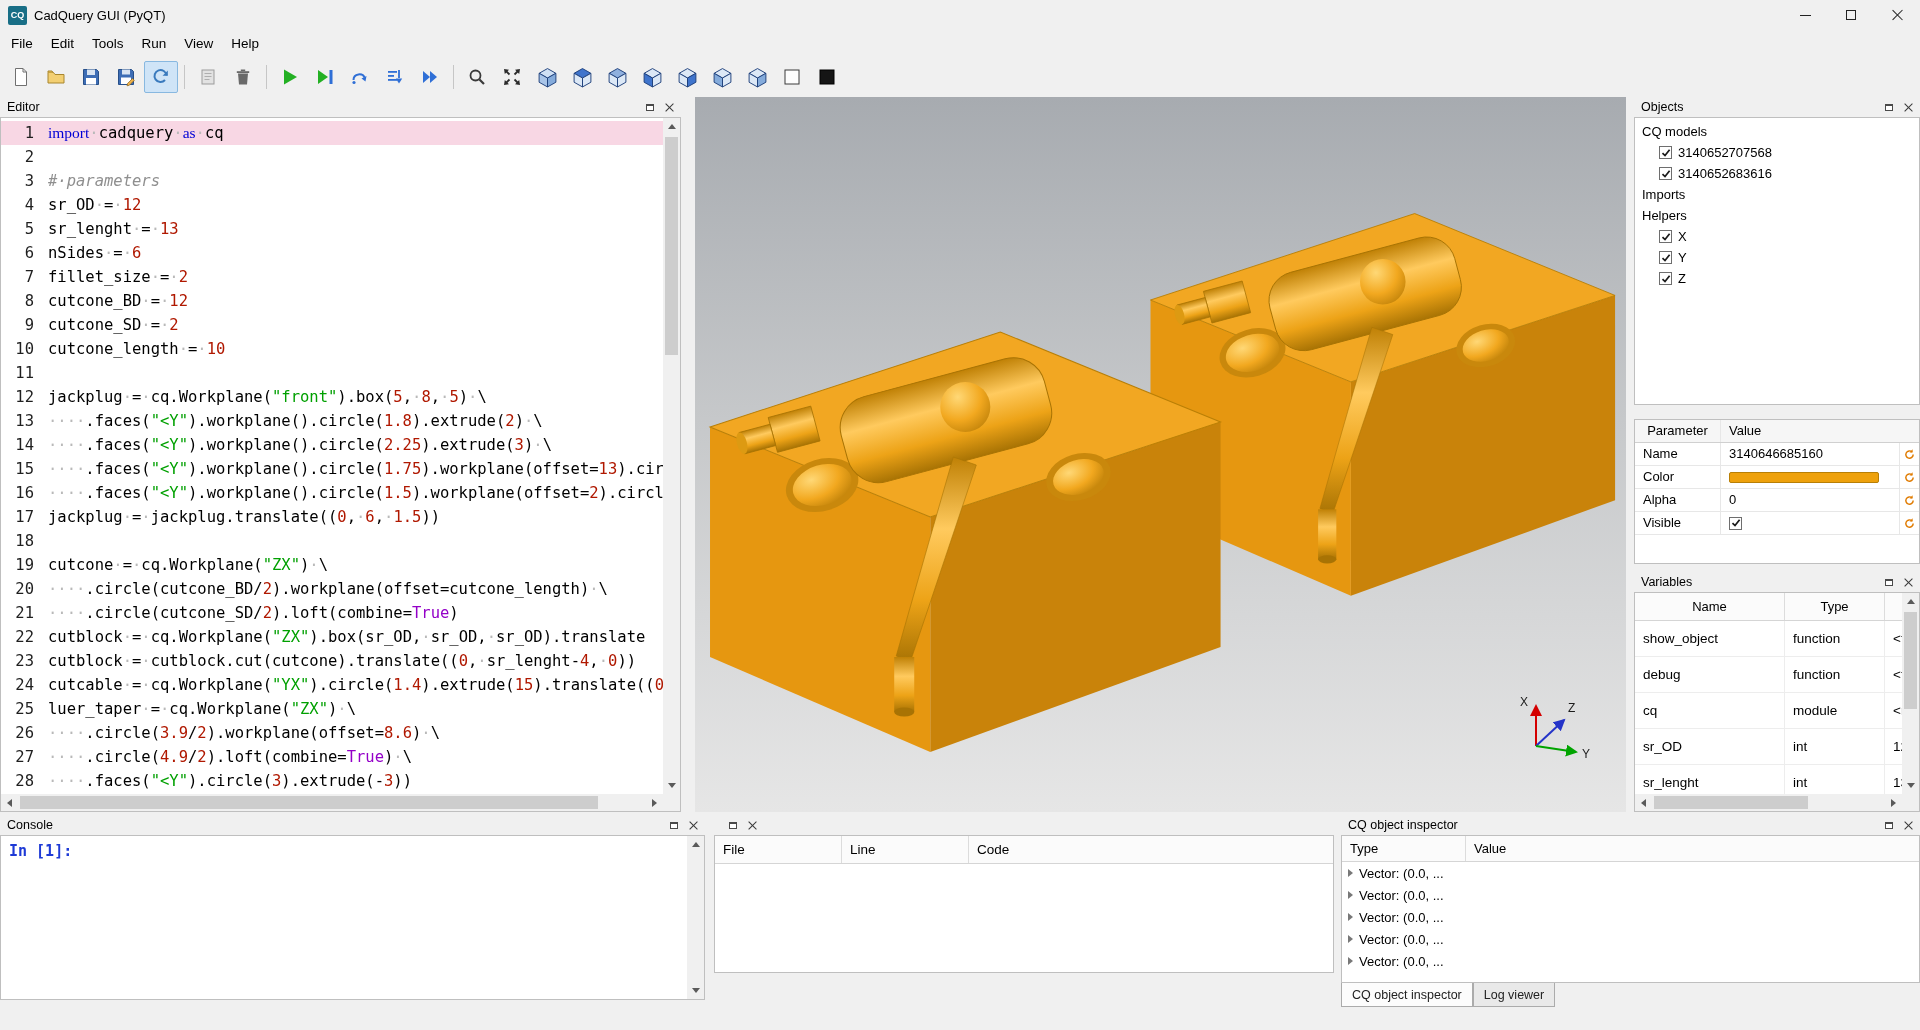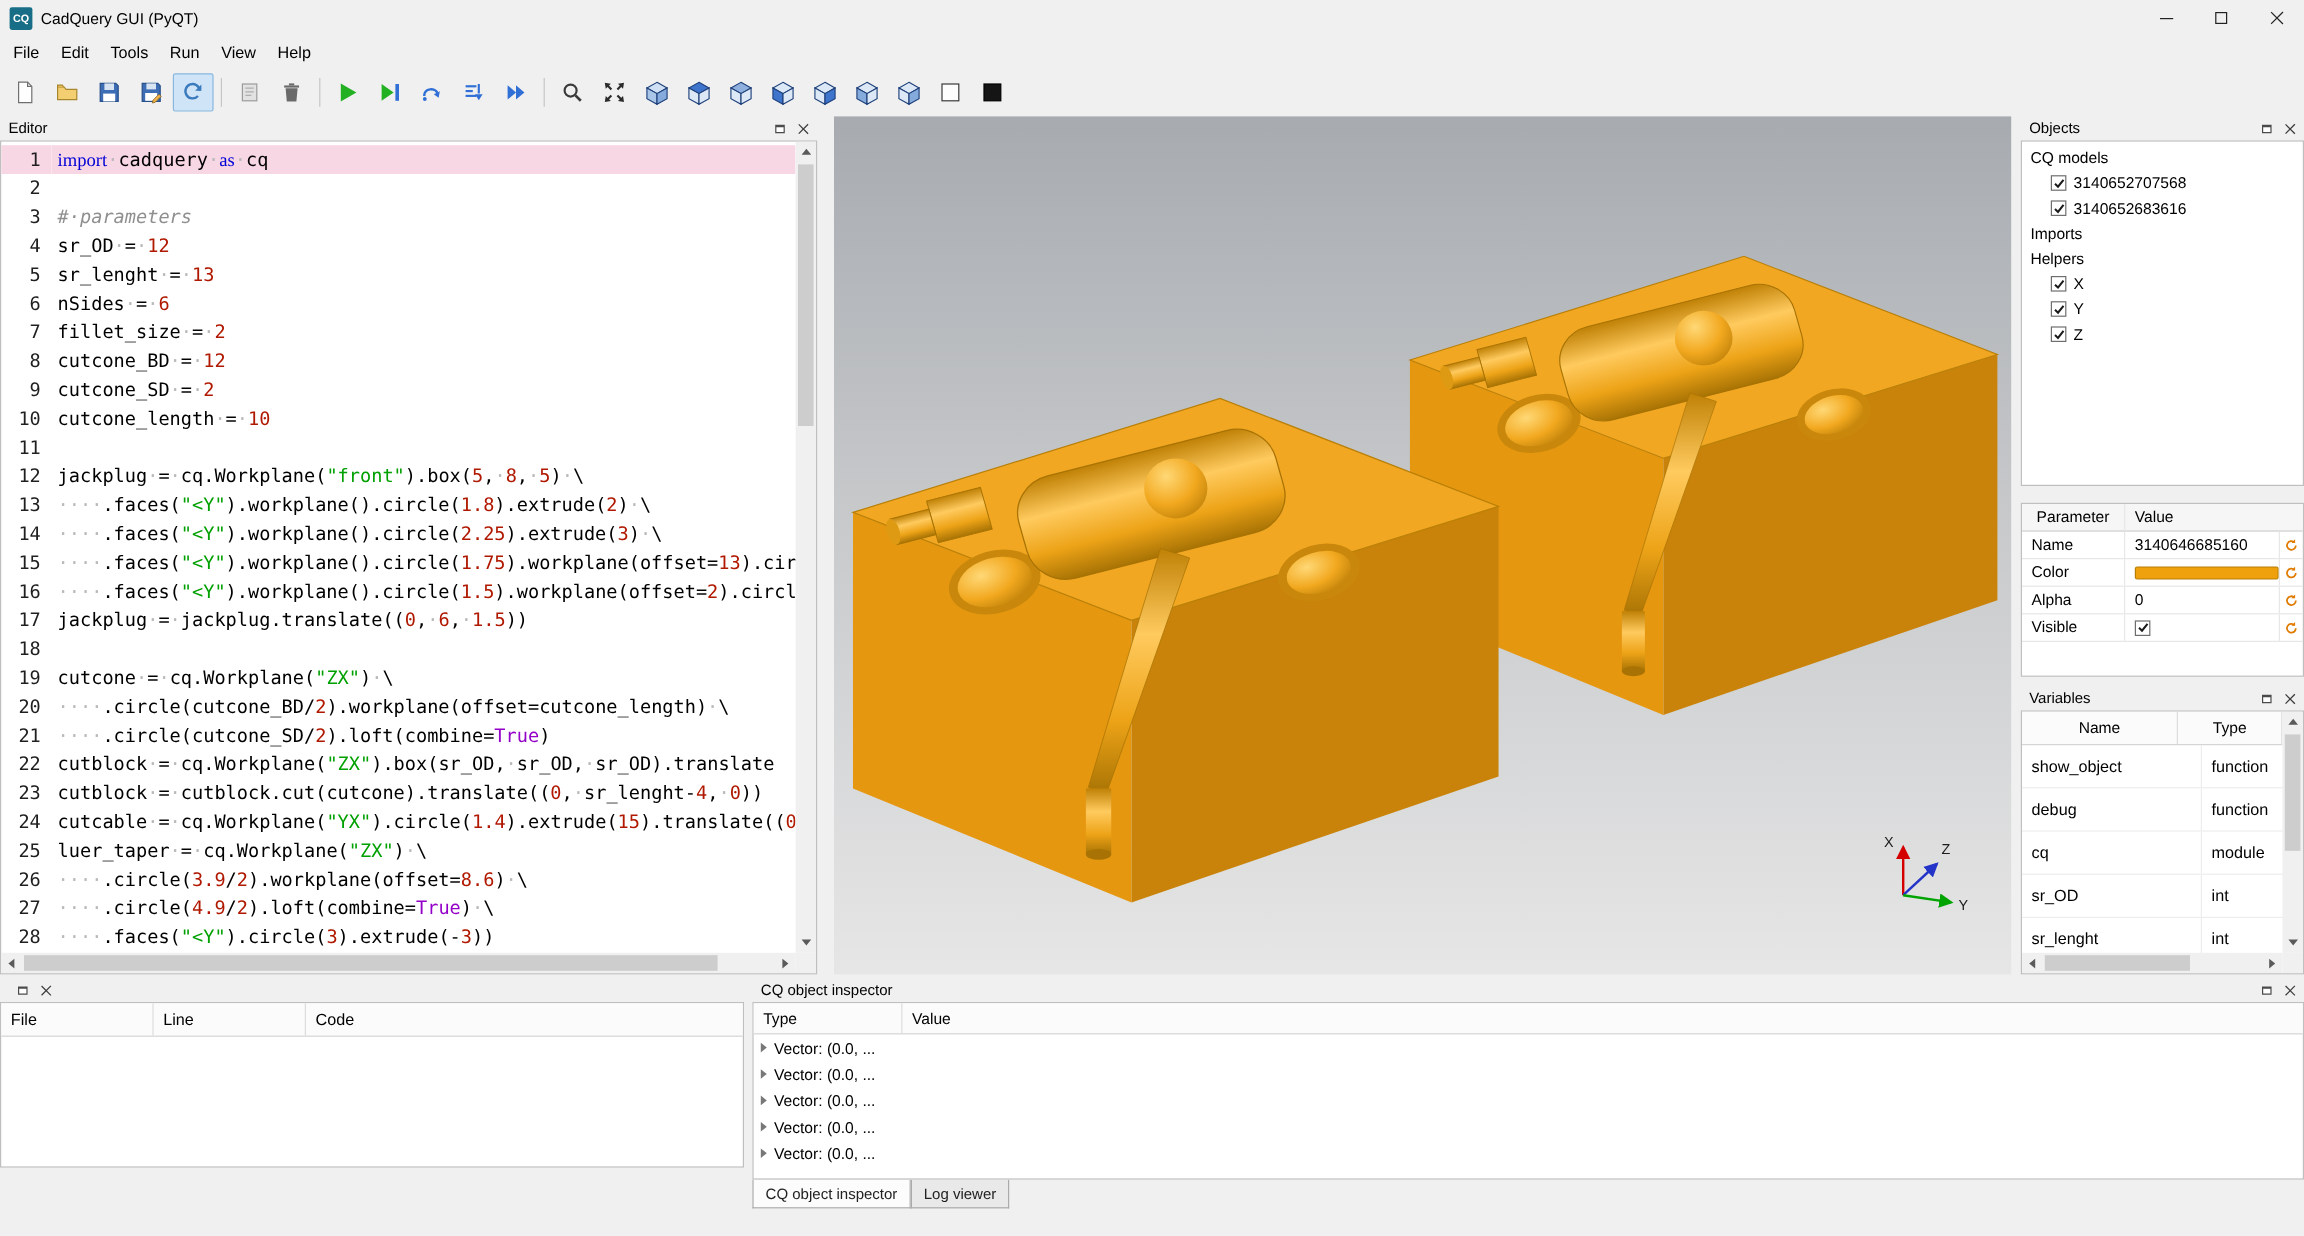--- a/index.html
+++ b/index.html
@@ -67,21 +67,21 @@
 .tri-left{border-top:4px solid transparent;border-bottom:4px solid transparent;border-right:5px solid #5a5a5a;}
 .tri-right{border-top:4px solid transparent;border-bottom:4px solid transparent;border-left:5px solid #5a5a5a;}
 
 
 .viewport{flex:1;margin-right:8px;position:relative;background:linear-gradient(180deg,#a7abb0 0%,#c6c8ca 45%,#e6e6e6 100%);overflow:hidden;}
 .scene{position:absolute;left:0;top:0;width:100%;height:100%;}
 .triad{position:absolute;right:28px;bottom:42px;}
 .axl{font-size:12px;fill:#1c1c1c;font-family:"Liberation Sans",sans-serif;}
 
 
-.right-col{width:236px;flex:none;position:relative;}
+.right-col{width:286px;flex:none;position:relative;}
 .objects-dock{position:absolute;top:0;left:0;right:0;height:308px;}
 .objects-tree{padding:3px 0;font-size:13px;}
 .tree-root{height:21px;line-height:21px;padding-left:7px;}
 .tree-child{height:21px;display:flex;align-items:center;padding-left:24px;gap:6px;}
 .cb{width:13px;height:13px;border:1px solid #6e6e6e;background:#fff;display:inline-flex;align-items:center;justify-content:center;flex:none;}
 .param-box{position:absolute;top:322px;left:0;right:0;height:145px;background:#fff;border:1px solid #bfbfbf;font-size:13px;overflow:hidden;}
 .pt-row{display:flex;height:23px;line-height:22px;border-bottom:1px solid #e7e7e7;align-items:center;justify-content:center;}
 .pt-head{background:#f6f6f6;border-bottom:1px solid #d0d0d0;}
 .pt-label{width:86px;padding-left:8px;border-right:1px solid #e7e7e7;flex:none;height:100%;}
 .pt-head .pt-label{text-align:center;padding-left:0;}
@@ -636,20 +636,43 @@
           </div>
           <div class="scroll-corner"></div>
         </div>
       </div>
 
     </div>
   </div>
 
   <div class="bottom-row">
 
+    <div class="dock console-dock">
+      <div class="dock-hd">
+        <span class="ttl">Console</span>
+        <span class="hd-btn">
+            <span class="float-g"></span>
+          </span>
+        <span class="hd-btn">
+            <span class="close-g"></span>
+          </span>
+      </div>
+      <div class="dock-body console-body">
+        <span class="console-prompt">In [1]:</span>
+        <div class="vscroll">
+          <div class="sb-btn">
+              <span class="tri tri-up"></span>
+            </div>
+          <div class="sb-track"></div>
+          <div class="sb-btn">
+              <span class="tri tri-down"></span>
+            </div>
+        </div>
+      </div>
+    </div>
 
     <div class="dock traceback-dock">
       <div class="dock-hd">
         <span class="hd-btn">
             <span class="float-g"></span>
           </span>
         <span class="hd-btn">
             <span class="close-g"></span>
           </span>
       </div>

